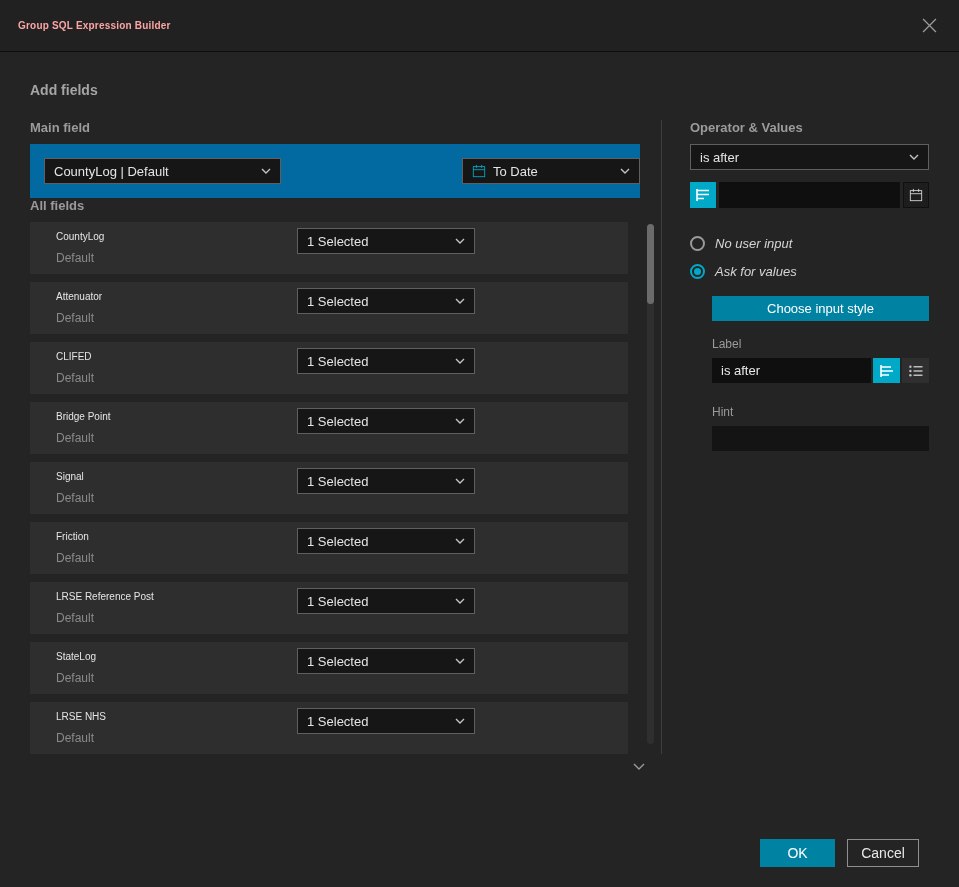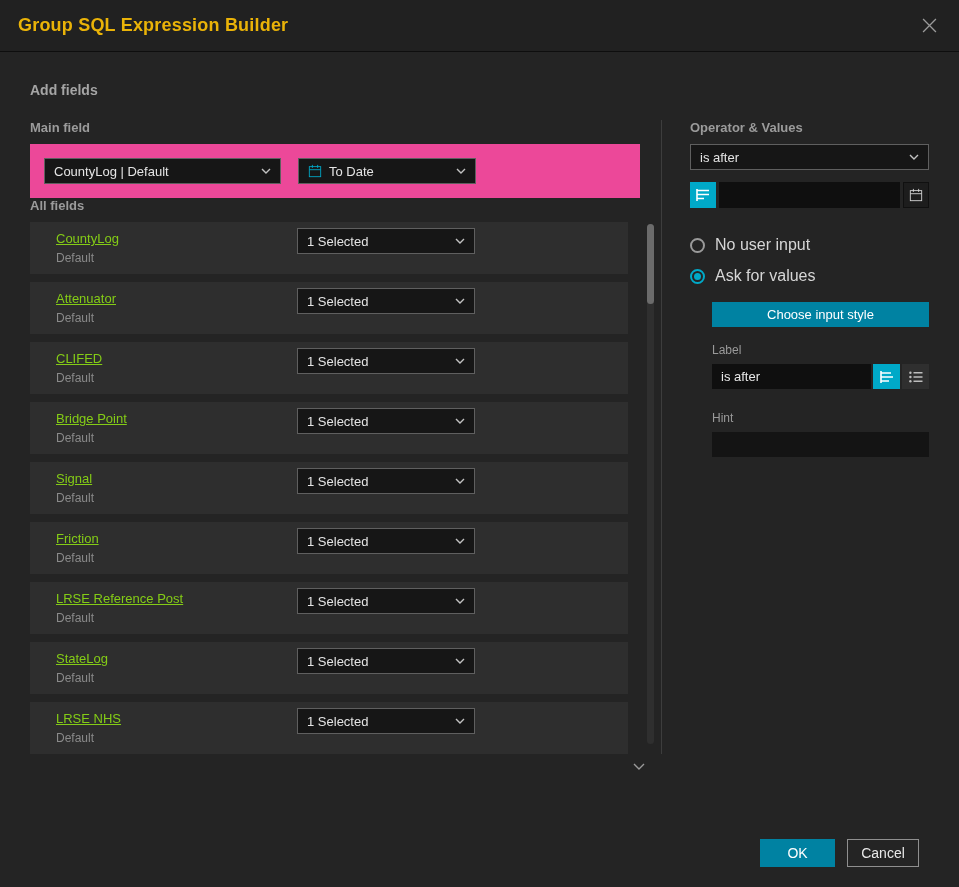--- a/index.html
+++ b/index.html
@@ -13,53 +13,53 @@
     background:#242424;color:#dedede;
     font-family:"Liberation Sans", sans-serif;
   }
   .dialog{width:959px;height:887px;display:flex;flex-direction:column;position:relative;}
 
   
   .dlg-header{
     height:52px;flex:0 0 52px;background:#212121;border-bottom:1px solid #0e0e0e;
     display:flex;align-items:center;padding:0 18px;
   }
-  .dlg-title{font-size:18px;font-weight:bold;color:#eab308;letter-spacing:.2px;}
+  .dlg-title{font-size:10px;font-weight:bold;color:#fca5a5;letter-spacing:.2px;}
   .close-btn{
     margin-left:auto;background:none;border:none;color:#9a9a9a;cursor:pointer;
     width:24px;height:24px;display:flex;align-items:center;justify-content:center;padding:0;
   }
 
   
   .content{flex:1;padding:0 30px;display:flex;flex-direction:column;}
   .h-add-fields{margin:30px 0 0 0;font-size:14px;font-weight:bold;color:#a5a5a5;}
   .columns{display:flex;margin-top:22px;align-items:stretch;}
   .section-label{font-size:13px;font-weight:bold;color:#9b9b9b;}
 
   
   .left-col{width:610px;flex:0 0 610px;}
   .main-panel{
-    margin-top:9px;height:54px;background:#ec4899;
-    display:flex;align-items:center;padding-left:14px;gap:17px;
+    margin-top:9px;height:54px;background:#0369a1;
+    display:flex;align-items:center;padding-left:14px;gap:17px;justify-content:space-between;
   }
   .sel{
     height:26px;background:#161616;border:1px solid #5f5f5f;
     display:flex;align-items:center;padding:0 9px;font-size:13px;color:#e4e4e4;
     cursor:pointer;gap:7px;
   }
   .sel .chev{margin-left:auto;color:#c2c2c2;display:flex;}
   .w237{width:237px;}
   .w206{width:178px;}
   .cal-teal{color:var(--accent-bright);display:flex;}
 
   .all-fields-label{}
   .list-wrap{position:relative;margin-top:9px;width:624px;}
   .field-list{display:flex;flex-direction:column;gap:8px;width:598px;}
   .field-row{height:52px;background:#2e2e2e;position:relative;}
-  .field-name{position:absolute;left:26px;top:9px;font-size:13px;color:#84cc16;text-decoration:underline;}
+  .field-name{position:absolute;left:26px;top:9px;font-size:10px;color:#e5e5e5;}
   .field-subtitle{position:absolute;left:26px;bottom:9px;font-size:12px;color:#8a8a8a;}
   .field-row .sel{position:absolute;left:267px;top:6px;}
 
   .scrollbar{
     position:absolute;top:2px;right:0;width:7px;height:520px;
     background:rgba(255,255,255,0.05);border-radius:4px;cursor:pointer;
   }
   .scroll-thumb{width:7px;height:80px;background:#6b6b6b;border-radius:4px;cursor:grab;}
   .scroll-down{
     position:absolute;right:9px;bottom:-16px;color:#9a9a9a;display:flex;cursor:pointer;
@@ -86,21 +86,21 @@
 
   .radio-group{margin-top:28px;}
   .radio-row{display:flex;align-items:center;gap:10px;margin-bottom:13px;cursor:pointer;}
   .radio-circle{
     width:15px;height:15px;border-radius:50%;border:2px solid #9a9a9a;flex:0 0 15px;position:relative;
   }
   .radio-row.selected .radio-circle{border-color:var(--accent-bright);}
   .radio-row.selected .radio-circle::after{
     content:"";position:absolute;inset:2px;border-radius:50%;background:var(--accent-bright);
   }
-  .radio-label{font-size:16px;color:#d6d6d6;}
+  .radio-label{font-size:13px;color:#d6d6d6;font-style:italic;}
 
   .choose-style-btn{
     margin:4px 0 0 22px;width:217px;height:25px;background:var(--accent);
     color:#ffffff;border:none;font-size:13px;cursor:pointer;
     font-family:"Liberation Sans", sans-serif;
   }
   .field-caption{margin:16px 0 7px 22px;font-size:12px;color:#9a9a9a;}
   .label-row{margin-left:22px;display:flex;gap:2px;width:217px;}
   .label-input{flex:1;min-width:0;height:25px;}
   .style-btn{height:25px;width:27px;}

